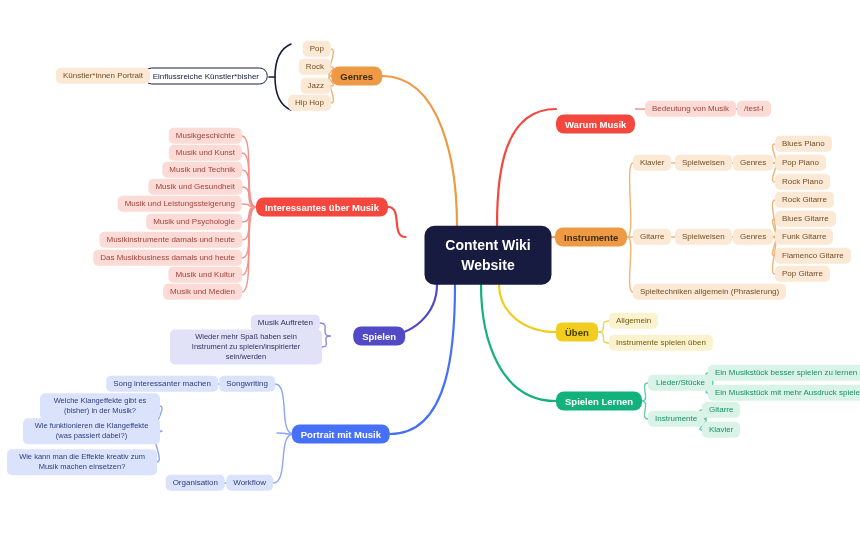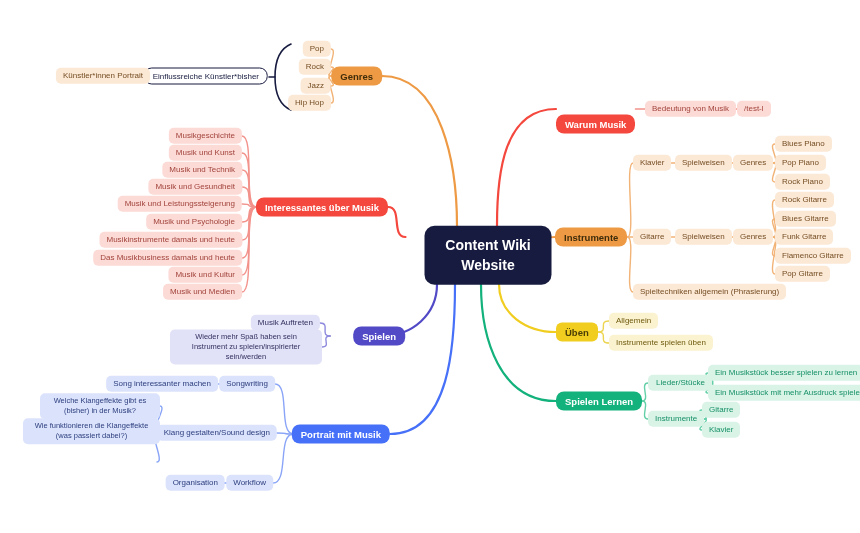--- a/index.html
+++ b/index.html
@@ -146,19 +146,19 @@
       <div class="node kind-child a-r c-red" style="left: 242px; top: 240px;">Musikinstrumente damals und heute</div>
       <div class="node kind-child a-r c-red" style="left: 242px; top: 258px; text-align: right;">Das Musikbusiness damals und heute</div>
       <div class="node kind-child a-r c-red" style="left: 242px; top: 275px;">Musik und Kultur</div>
       <div class="node kind-child a-r c-red" style="left: 242px; top: 292px;">Musik und Medien</div>
       <div class="node kind-main a-r c-indigo" style="left: 382px; top: 336px; margin-left: 23px;">Spielen</div>
       <div class="node kind-child a-r c-indigo" style="left: 320px; top: 323px;">Musik Auftreten</div>
       <div class="node kind-child a-r c-indigo wrap" style="left: 322px; top: 347px; width: 152px;">Wieder mehr Spaß haben sein Instrument zu spielen/inspirierter sein/werden</div>
       <div class="node kind-main a-r c-blue" style="left: 390px; top: 434px;">Portrait mit Musik</div>
       <div class="node kind-child a-r c-blue" style="left: 275px; top: 384px;">Songwriting</div>
       <div class="node kind-child a-r c-blue" style="left: 218px; top: 384px;">Song interessanter machen</div>
-      <div class="node kind-child a-r c-blue" style="left: 277px; top: 433px;">Klang gestalten/Sound design</div>
       <div class="node kind-child a-r c-blue wrap" style="left: 160px; top: 406px; width: 120px;">Welche Klangeffekte gibt es (bisher) in der Musik?</div>
       <div class="node kind-child a-r c-blue wrap" style="left: 160px; top: 431px; width: 137px;">Wie funktionieren die Klangeffekte (was passiert dabei?)</div>
+      <div class="node kind-child a-r c-blue wrap" style="left: 157px; top: 462px; width: 150px;">Wie kann man die Effekte kreativ zum Musik machen einsetzen?</div>
       <div class="node kind-child a-r c-blue" style="left: 273px; top: 483px;">Workflow</div>
       <div class="node kind-child a-r c-blue" style="left: 225px; top: 483px;">Organisation</div>
     </div>
 </div>
 
 </body></html>

